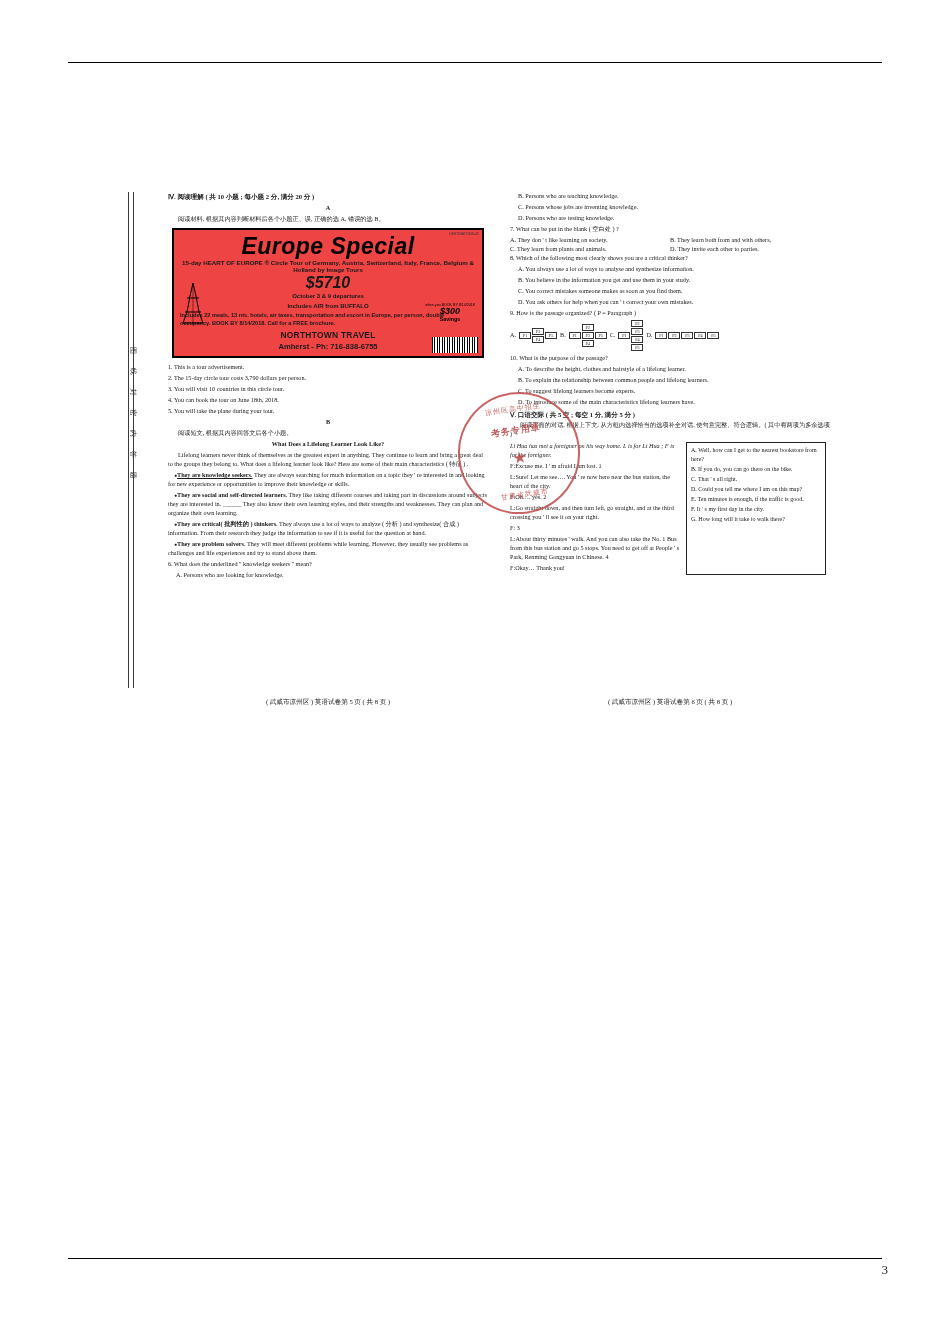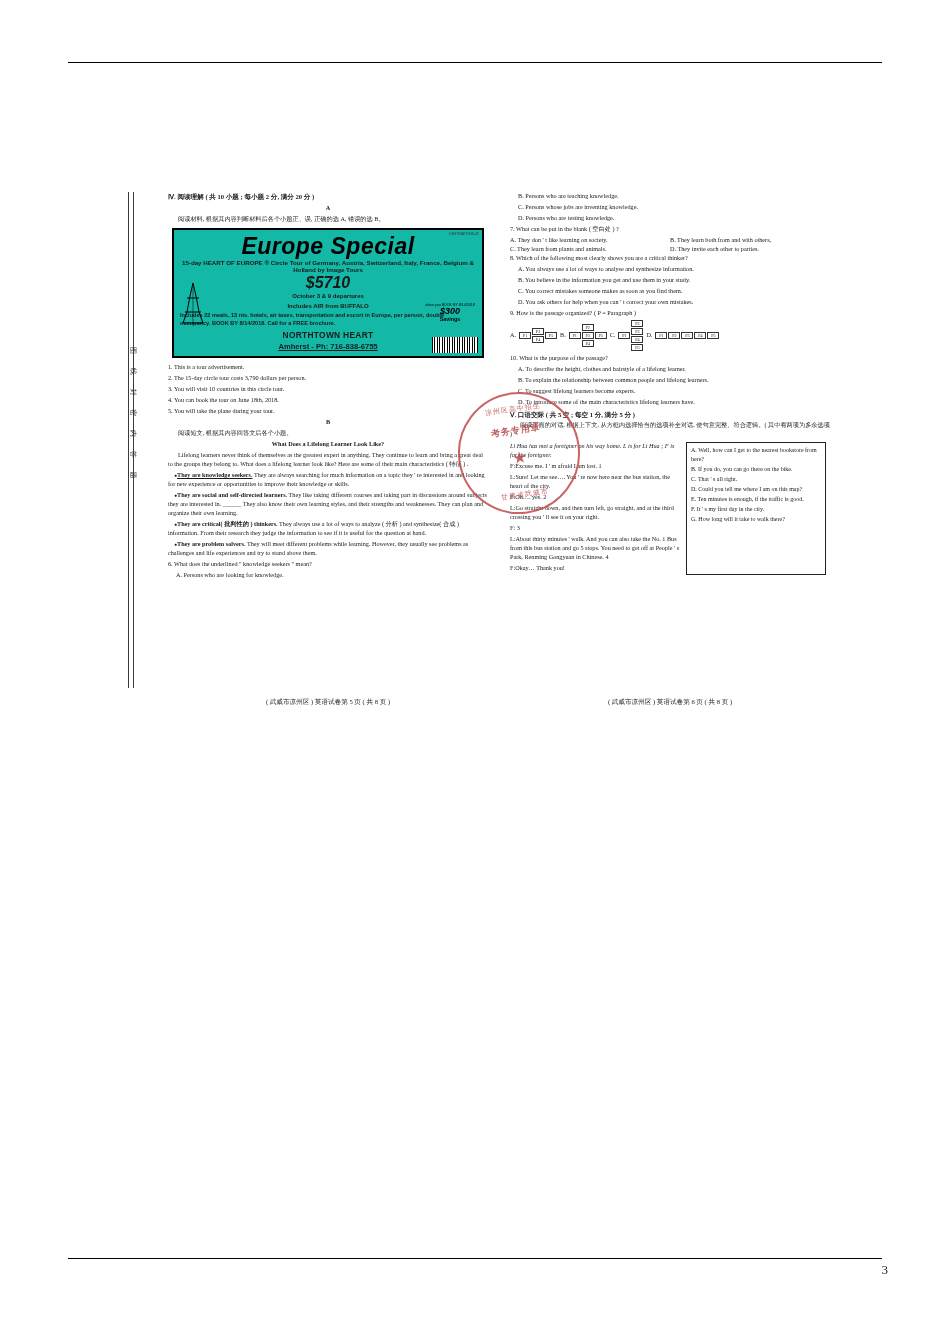--- a/index.html
+++ b/index.html
@@ -98,21 +98,21 @@
   .qline { margin: 0 0 1.5px 0; }
   .opt-row { display: flex; }
   .opt-row > div { flex: 1; }
   .ul { text-decoration: underline; }
 
   
   .ad {
     width: 300px;
     margin: 4px auto 5px auto;
     border: 2px solid #000;
-    background: #14b8a6;
+    background: #ef4444;
     padding: 3px 4px 4px 4px;
     position: relative;
     text-align: center;
     font-family: "Liberation Sans", sans-serif;
   }
   .ad .ad-tiny-right {
     position: absolute;
     right: 3px; top: 2px;
     font-size: 3.4px;
     color: #333;
@@ -154,21 +154,20 @@
   .ad-travel {
     font-size: 8.4px;
     font-weight: bold;
     letter-spacing: 0.3px;
     margin-top: 2px;
   }
   .ad-phone {
     font-size: 7.6px;
     font-weight: bold;
     margin-top: 0px;
-    text-decoration: underline;
   }
   .ad-savings {
     position: absolute;
     right: 6px; top: 74px;
     width: 52px;
     text-align: center;
     font-size: 5.4px;
     font-weight: bold;
     line-height: 1.1;
     color: #000;
@@ -301,21 +300,21 @@
         <div class="ad-line">October 3 &amp; 9 departures</div>
         <div class="ad-line">Includes AIR from BUFFALO</div>
 
         <div class="ad-savings">
           <div class="sm">when you BOOK BY 8/14/2018</div>
           <div class="big">$300</div>
           <div>Savings</div>
         </div>
 
         <div class="ad-body">Includes 22 meals, 13 nts. hotels, air taxes, transportation and escort in Europe, per person, double occupancy.  BOOK BY 8/14/2018.  Call for a FREE brochure.</div>
-        <div class="ad-travel">NORTHTOWN HEART</div>
+        <div class="ad-travel">NORTHTOWN TRAVEL</div>
         <div class="ad-phone">Amherst - Ph: 716-838-6755</div>
         <div class="ad-barcode"></div>
       </div>
 
       <p class="t qline">1. This is a tour advertisement.</p>
       <p class="t qline">2. The 15-day circle tour costs 3,790 dollars per person.</p>
       <p class="t qline">3. You will visit 10 countries in this circle tour.</p>
       <p class="t qline">4. You can book the tour on June 18th, 2018.</p>
       <p class="t qline">5. You will take the plane during your tour.</p>
 

